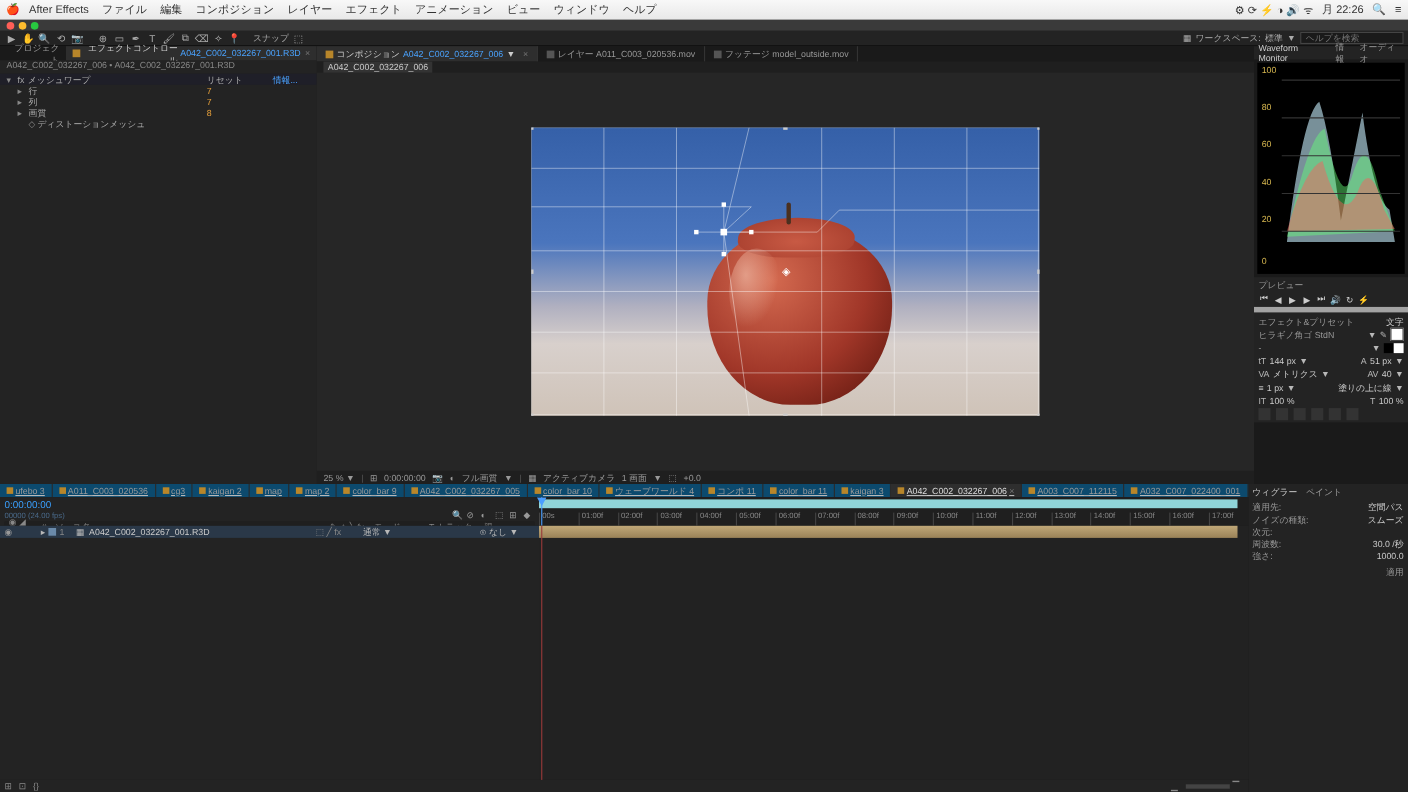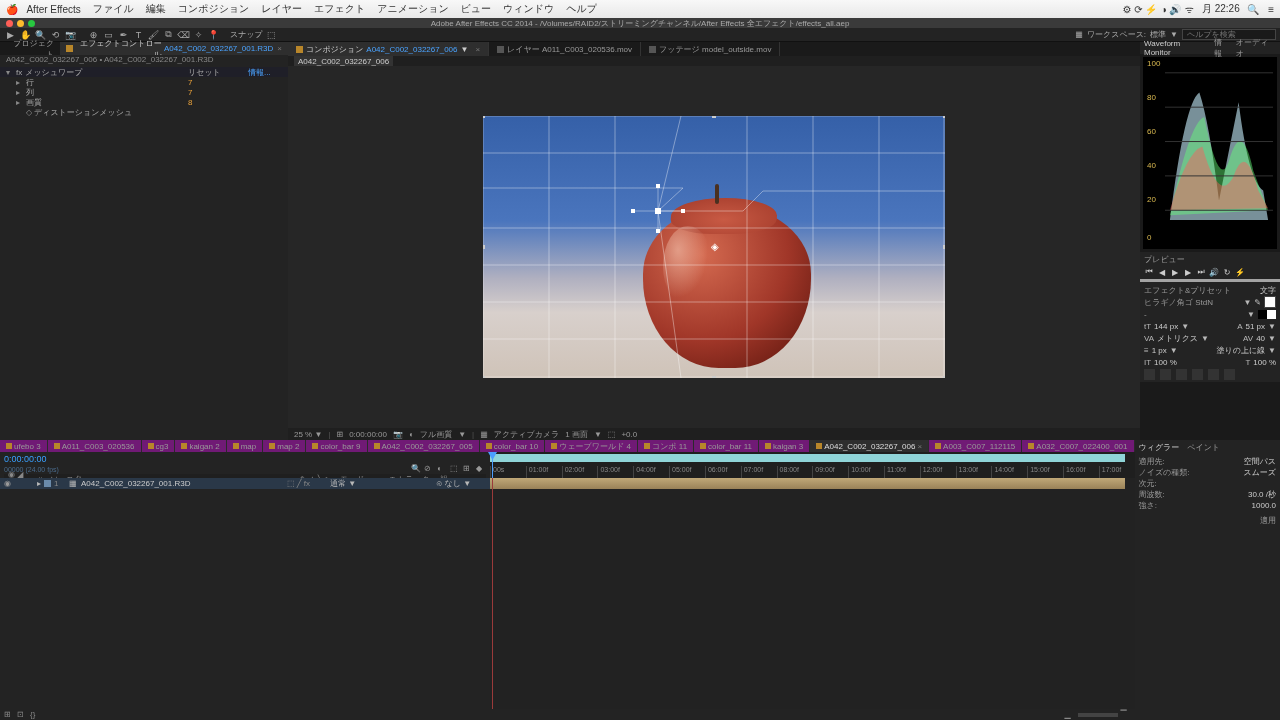--- a/index.html
+++ b/index.html
@@ -78,33 +78,33 @@
 .wfm-header { height:12px; background:#232323; font-size:8px; display:flex; align-items:center; padding:0 4px; gap:6px;}
 .wfm-header span{color:#999;}
 .wfm { height:192px; background:#000; position:relative; margin:3px;}
 .wfm .axis { position:absolute; left:2px; top:0; bottom:0; width:18px; color:#d8b850; font-size:8px;}
 .wfm .tick { position:absolute; left:2px; }
 .wfm .scope { position:absolute; left:22px; right:4px; top:6px; bottom:8px;}
 .preview-panel { background:#232323; padding:2px 4px;}
 .preview-panel .hdr { font-size:8px; color:#999; margin-bottom:2px;}
 .preview-ctrls { display:flex; gap:3px; justify-content:flex-start;}
 .preview-ctrls span{ width:10px;height:10px; color:#ccc; font-size:8px; display:flex;align-items:center;justify-content:center;}
-.ep-panel { background:#232323; padding:2px 4px; font-size:8px; border-top:3px solid #a3a3a3;}
+.ep-panel { background:#232323; padding:2px 4px; font-size:8px; border-top:5px solid #a3a3a3;}
 .ep-row { display:flex; align-items:center; height:12px; gap:3px;}
 .ep-row .lbl{color:#999; flex:1;}
 .ep-row .val{color:#ccc;}
 .ep-swatch { width:12px;height:12px;background:#fff;border:1px solid #444;}
 .ep-swatchbox { display:flex;}
 .ep-swatchbox .b{width:9px;height:9px;background:#000;} .ep-swatchbox .w{width:9px;height:9px;background:#fff;}
 .tbtn { width:11px;height:11px; background:#333; display:inline-block; margin-right:2px;}
 
 
 .timeline-area { height:280px; background:#1a1a1a; display:flex;}
 .tl-left { flex:1; display:flex; flex-direction:column;}
-.tl-tabbar { height:12px; background:#701a75; display:flex; align-items:center; font-size:8px; overflow:hidden;}
+.tl-tabbar { height:12px; background:#0c4a6e; display:flex; align-items:center; font-size:8px; overflow:hidden;text-decoration:underline;}
 .tl-tab { padding:0 6px; height:100%; display:flex; align-items:center; gap:2px; color:#999; border-right:1px solid #2a2a2a; white-space:nowrap;}
 .tl-tab.active { background:#2e2e2e; color:#ddd;}
 .tl-tab .sq { width:6px;height:6px;background:#b8862a;}
 .tl-header { height:26px; background:#232323; display:flex;}
 .tl-header-left { width:490px; padding:2px 4px; display:flex; flex-direction:column; justify-content:space-between;}
 .tl-time { color:#3aa0ff; font-size:9px;}
 .tl-smpte { color:#4a6a8a; font-size:7px;}
 .tl-header-icons { display:flex; gap:3px; align-items:center;}
 .tl-header-icons span{width:10px;height:10px;color:#999;font-size:8px;}
 .tl-header-right { flex:1; position:relative; background:#1f1f1f;}
@@ -159,21 +159,20 @@
     <span>≡</span>
   </div>
 </div>
 
 <div class="app-titlebar">
   <div class="traffic">
     <span class="tl-red"></span>
       <span class="tl-yel"></span>
       <span class="tl-grn"></span>
   </div>
-  <span>Adobe After Effects CC 2014 - /Volumes/RAID2/ストリーミングチャンネル/After Effects 全エフェクト/effects_all.aep</span>
 </div>
 
 <div class="toolbar">
   <span class="tool">▶</span>
   <span class="tool">✋</span>
   <span class="tool">🔍</span>
   <span class="tool">⟲</span>
   <span class="tool">📷</span>
   <span class="sep"></span>
   <span class="tool">⊕</span>

